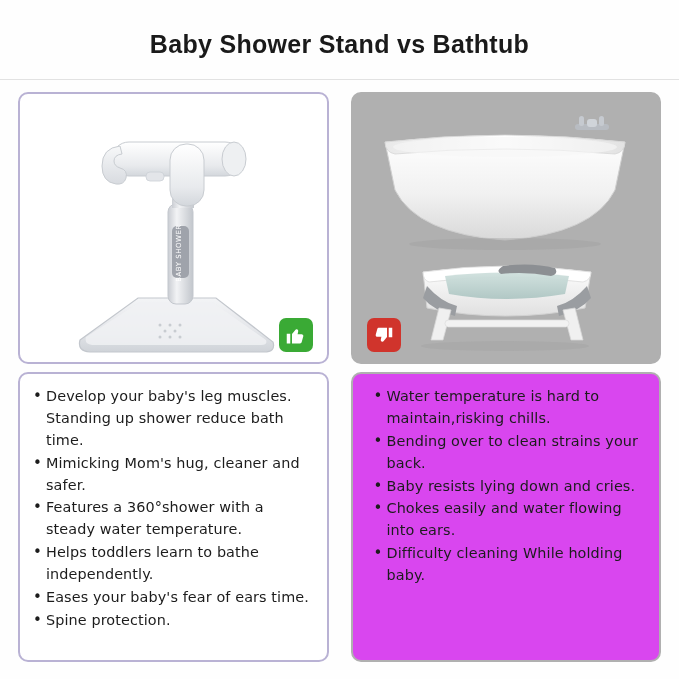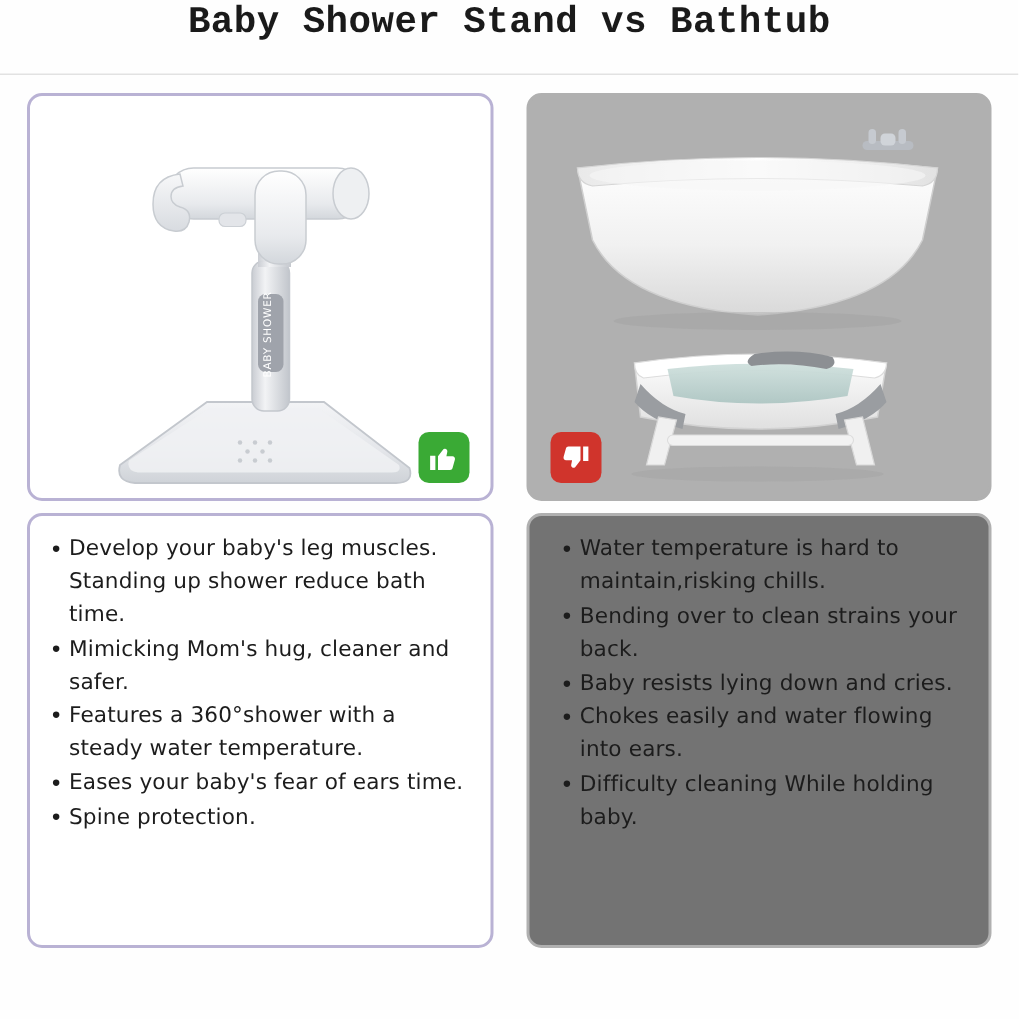--- a/index.html
+++ b/index.html
@@ -15,25 +15,26 @@
   }
   .page {
     position: relative;
     width: 679px;
     height: 679px;
     box-sizing: border-box;
     background: #fefefe;
   }
   .title {
     text-align: center;
-    font-family: Liberation Mono, monospace;
+    font-family: Liberation Sans, sans-serif;
     font-weight: bold;
     font-size: 25px;
     color: #1a1a1a;
     letter-spacing: 0.3px;
+    padding-top: 30px;
     padding-bottom: 10px;
   }
   .divider {
     width: 679px;
     height: 1px;
     background: #e2e2e2;
     margin-top: 10px;
   }
   .columns {
     display: flex;
@@ -77,21 +78,21 @@
     box-sizing: border-box;
     padding: 12px 12px 10px 12px;
     border-radius: 10px;
     min-height: 290px;
   }
   .textpanel.left {
     background: #ffffff;
     border: 2px solid #b9b2d4;
   }
   .textpanel.right {
-    background: #737373;
+    background: #d946ef;
     border: 2px solid #b0b0b0;
     padding-left: 20px;
   }
   .bullets {
     list-style: none;
     margin: 0;
     padding: 0;
   }
   .bullets li {
     position: relative;
@@ -214,20 +215,21 @@
             <path d="M8 21h9.2c.9 0 1.7-.6 1.9-1.5l1.8-6.6c.3-1.2-.6-2.4-1.9-2.4h-4.6l.7-3.4c.2-1.1-.5-2.1-1.6-2.3-.7-.1-1.4.2-1.7.8L8 10.4V21z"></path>
           </svg>
         </div>
       </div>
 
       <div class="textpanel left">
         <ul class="bullets">
           <li>Develop your baby's leg muscles. Standing up shower reduce bath time.</li>
           <li>Mimicking Mom's hug, cleaner and safer.</li>
           <li>Features a 360°shower with a steady water temperature.</li>
+          <li>Helps toddlers learn to bathe independently.</li>
           <li>Eases your baby's fear of ears time.</li>
           <li>Spine protection.</li>
         </ul>
       </div>
     </div>
 
     <div class="col">
 
       <div class="imgcard right">
         <div class="stand-wrap">

